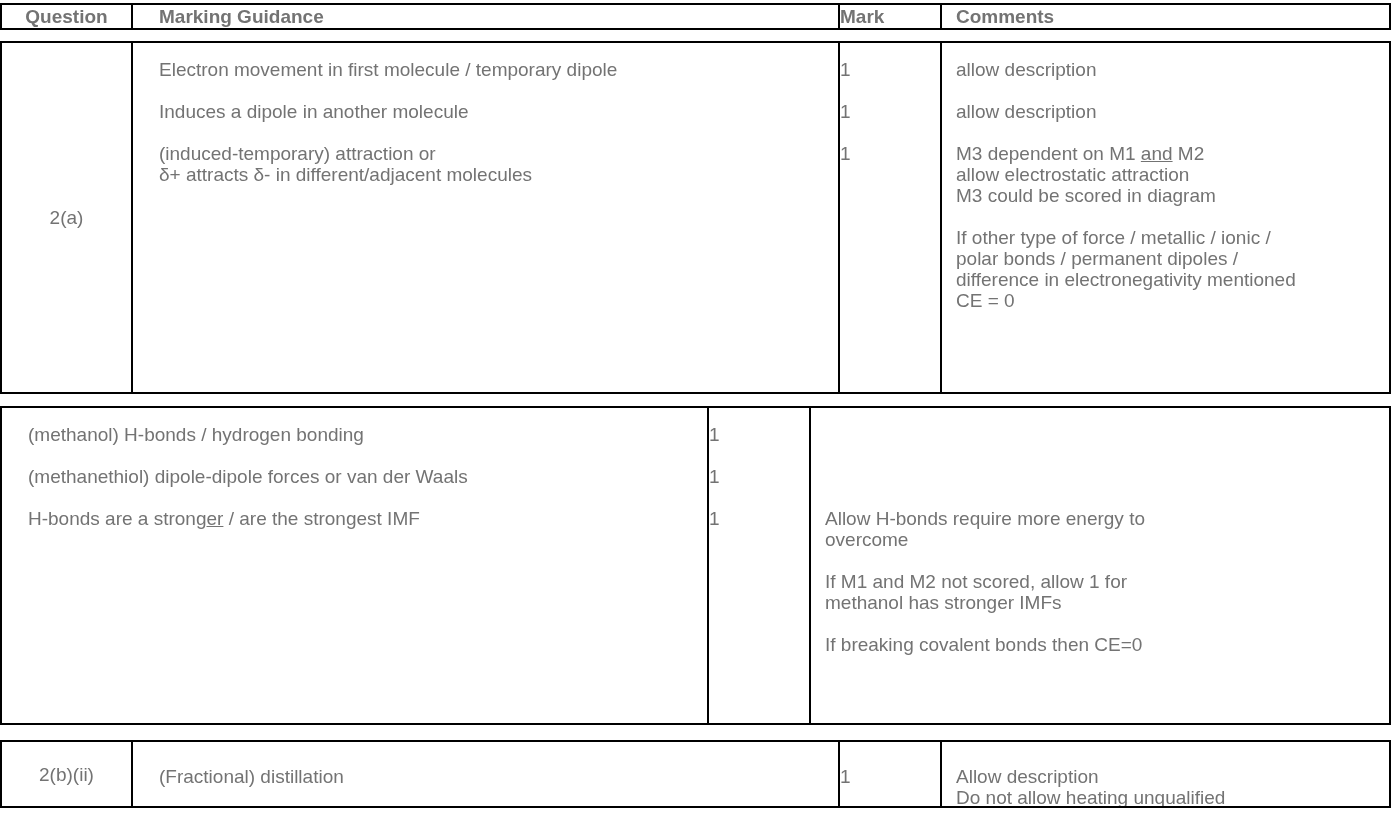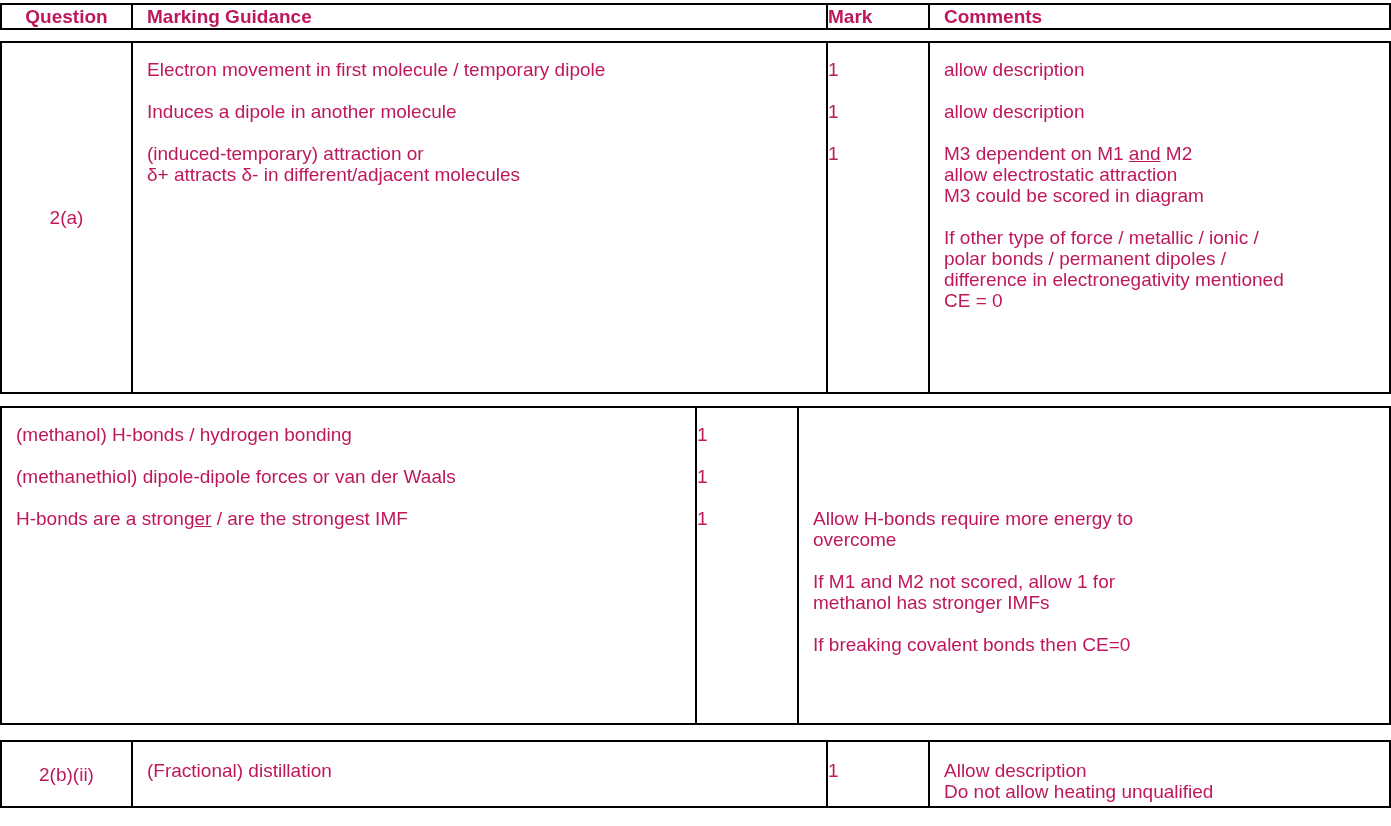--- a/index.html
+++ b/index.html
@@ -5,21 +5,21 @@
   html, body {
     margin: 0;
     padding: 0;
     background: #ffffff;
   }
   .page {
     position: relative;
     width: 1391px;
     height: 826px;
     background: #ffffff;
-    color: #be185d;
+    color: #737373;
     font-family: "Liberation Sans", sans-serif;
     overflow: hidden;
   }
   .tbox {
     position: absolute;
     left: 0;
     width: 1391px;
     box-sizing: border-box;
     border: 2px solid #000000;
     display: flex;
@@ -37,40 +37,41 @@
     border-right: 2px solid #000000;
     display: flex;
     align-items: center;
     justify-content: center;
     text-align: center;
   }
   .cell-g {
     width: 695px;
     border-right: 2px solid #000000;
     padding: 16px 10px 0 14px;
+    margin-left: 12px;
   }
   .cell-m {
     width: 102px;
     border-right: 2px solid #000000;
     text-align: left;
     padding-top: 16px;
   }
   .cell-c {
     flex: 1;
     padding: 16px 8px 0 14px;
   }
   .hrow .cell {
     font-weight: bold;
     line-height: 23px;
     padding-top: 0;
   }
   .tbox.r3 .cell-g,
   .tbox.r3 .cell-m,
   .tbox.r3 .cell-c {
-    padding-top: 18px;
+    padding-top: 24px;
   }
   u {
   }
 </style>
 </head>
 <body>
 
 <div class="page">
 
   <div class="tbox hrow" style="top:3px;height:27px">

